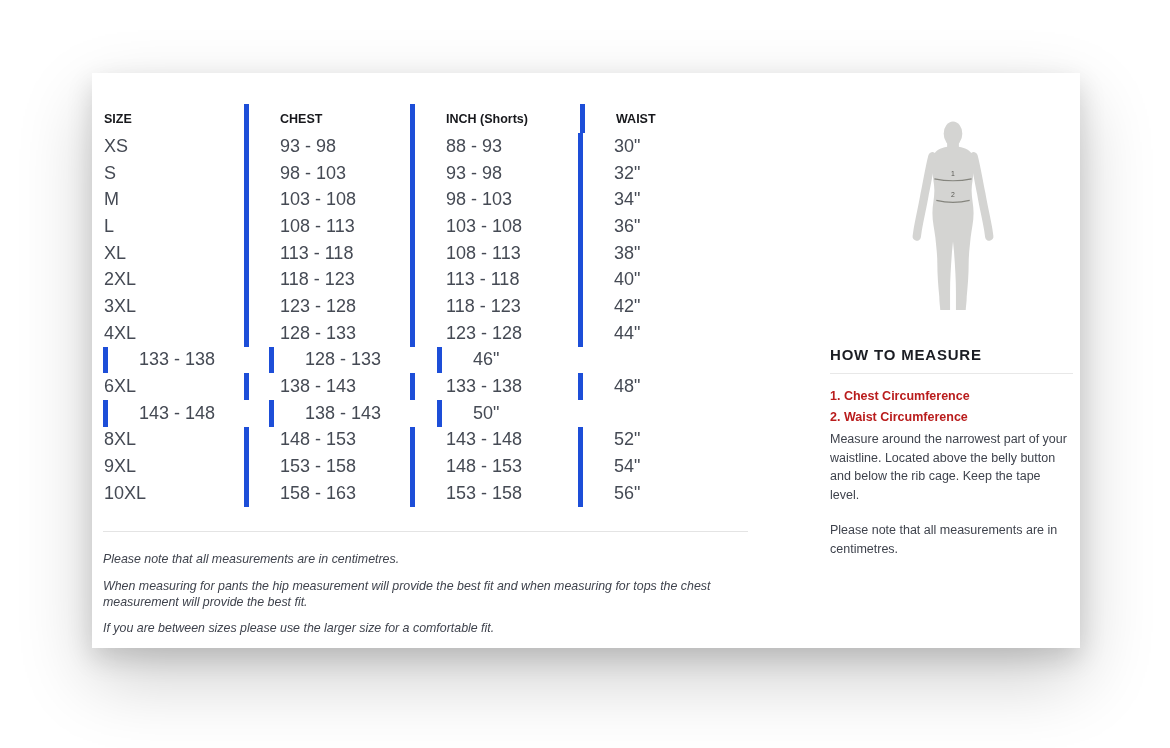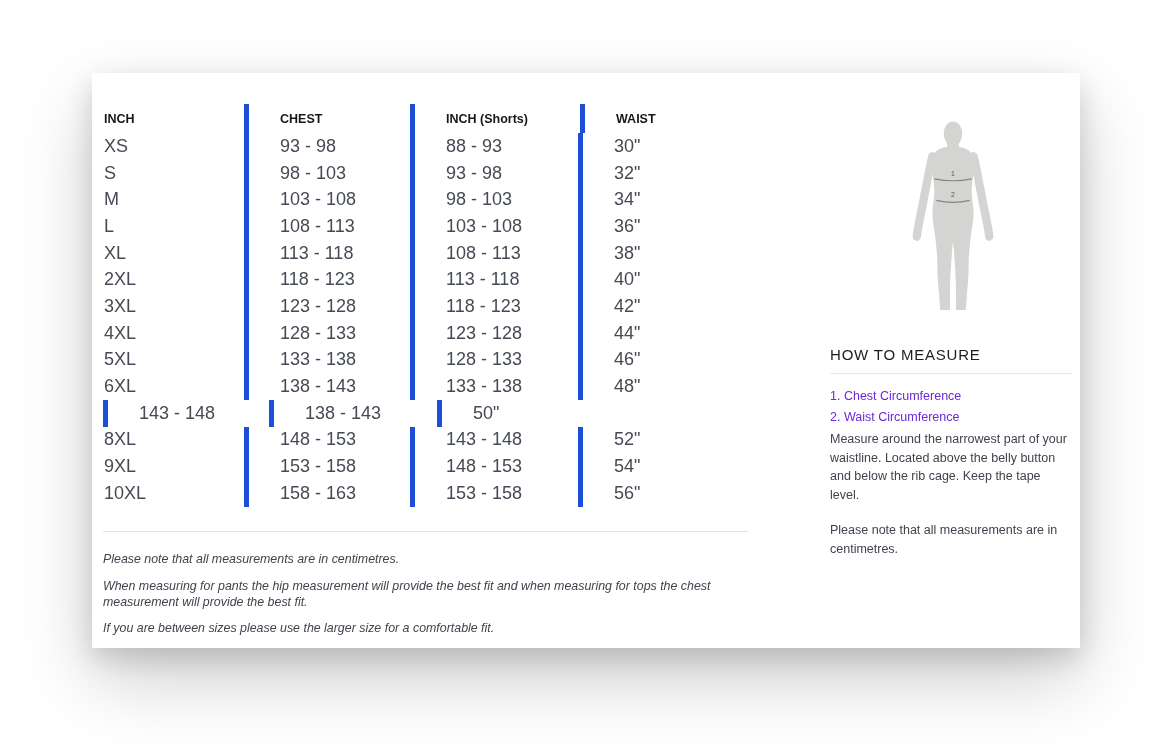--- a/index.html
+++ b/index.html
@@ -26,37 +26,37 @@
   .t-row.head .t-cell { font-weight:bold; color:#17181c; font-size:12.5px; }
   
   .notes-divider { position:absolute; left:11px; top:458px; width:645px;
                    border-top:1px solid #e4e4e4; }
   .notes { position:absolute; left:11px; top:478px; width:656px; }
   .notes p { font-style:italic; font-size:12.4px; line-height:16px;
              color:#3f434d; margin-bottom:10.5px; }
   
   .figure-box { position:absolute; left:796px; top:47px; width:130px; height:196px; }
   .right-col { position:absolute; left:738px; top:272px; width:243px; }
-  .htm-title { font-size:15px; font-weight:normal; letter-spacing:.8px;
+  .htm-title { font-size:15px; font-weight:bold; letter-spacing:.8px;
                color:#1b1d23; line-height:20px; margin-bottom:8px; }
   .htm-divider { border-top:1px solid #e8e8e8; margin-bottom:14px; }
-  .sec-head { font-size:12.5px; font-weight:normal; color:#6d28d9;
+  .sec-head { font-size:12.5px; font-weight:bold; color:#b91c1c;
               line-height:17px; margin-bottom:4px; }
   .sec-body { font-size:12.5px; color:#3f434d; line-height:18.6px;
               margin-bottom:17px; }
   .rc-note  { font-size:12.5px; color:#3f434d; line-height:18.6px; }
 </style>
 </head>
 <body>
 
 <div class="card">
 
   <div class="table-wrap">
     <div class="t-row head">
-      <div class="t-cell c0">INCH</div>
+      <div class="t-cell c0">SIZE</div>
       <div class="t-cell c1">CHEST</div>
       <div class="t-cell c3">INCH (Shorts)</div>
       <div class="t-cell c2">WAIST</div>
     </div>
     <div>
         <div class="t-row">
           <div class="t-cell c0">XS</div>
           <div class="t-cell c1">93 - 98</div>
           <div class="t-cell c2">88 - 93</div>
           <div class="t-cell c3">30"</div>
@@ -97,21 +97,20 @@
           <div class="t-cell c2">118 - 123</div>
           <div class="t-cell c3">42"</div>
         </div>
         <div class="t-row">
           <div class="t-cell c0">4XL</div>
           <div class="t-cell c1">128 - 133</div>
           <div class="t-cell c2">123 - 128</div>
           <div class="t-cell c3">44"</div>
         </div>
         <div class="t-row">
-          <div class="t-cell c0">5XL</div>
           <div class="t-cell c1">133 - 138</div>
           <div class="t-cell c2">128 - 133</div>
           <div class="t-cell c3">46"</div>
         </div>
         <div class="t-row">
           <div class="t-cell c0">6XL</div>
           <div class="t-cell c1">138 - 143</div>
           <div class="t-cell c2">133 - 138</div>
           <div class="t-cell c3">48"</div>
         </div>

